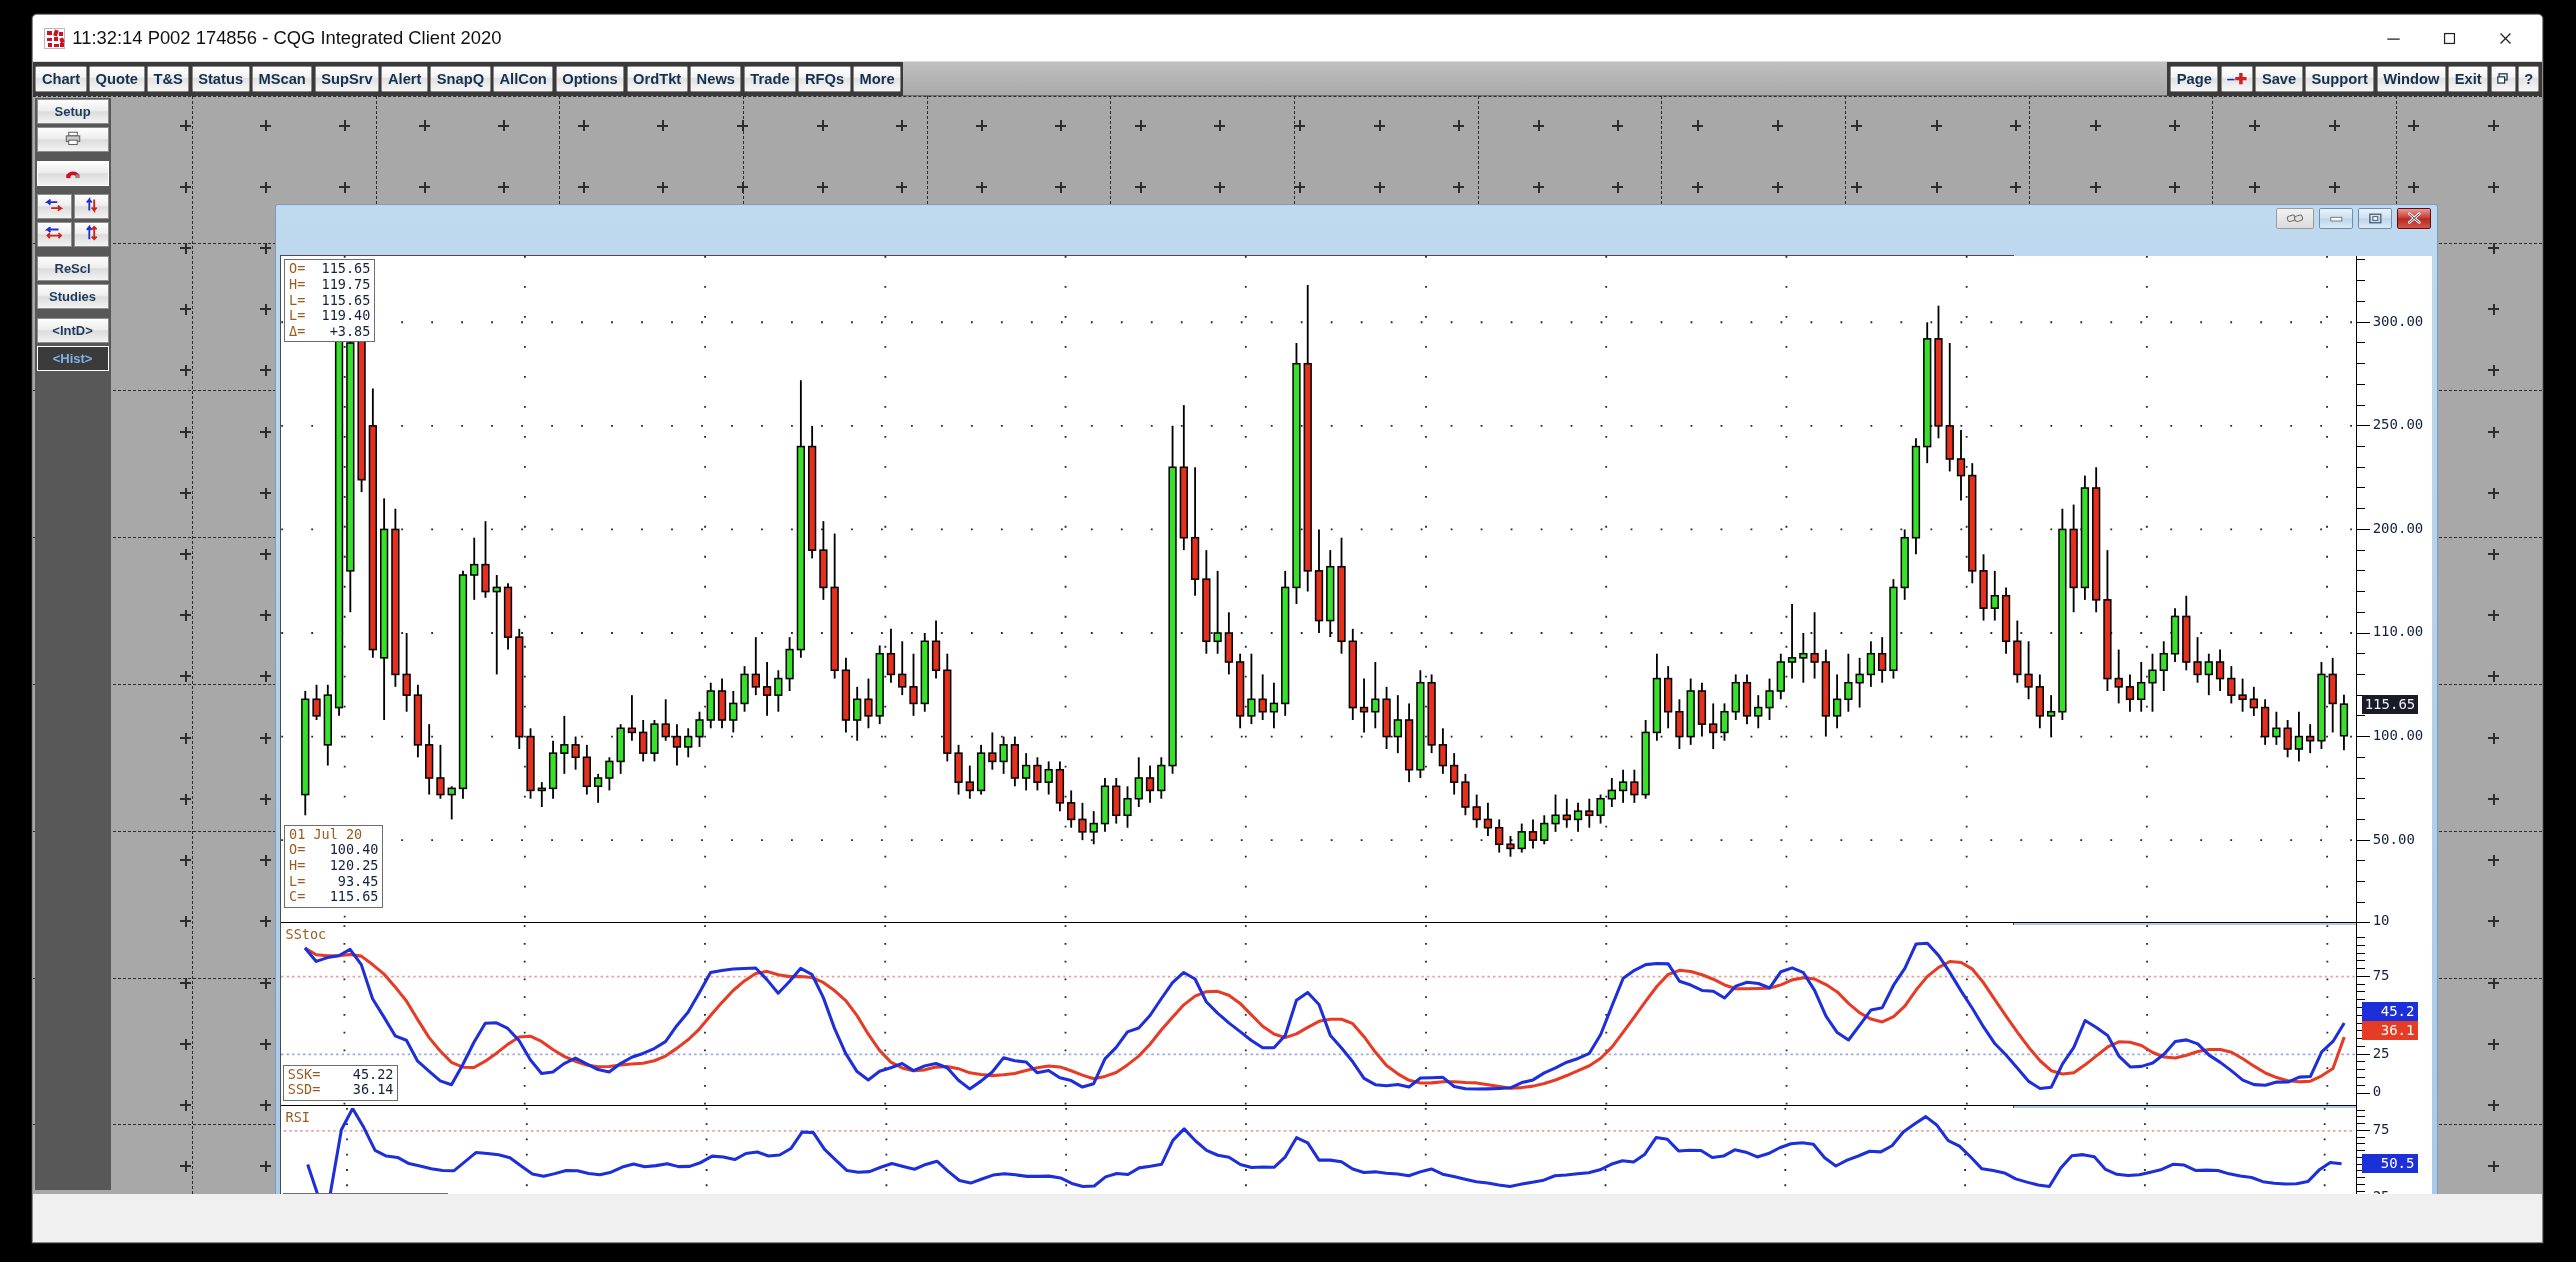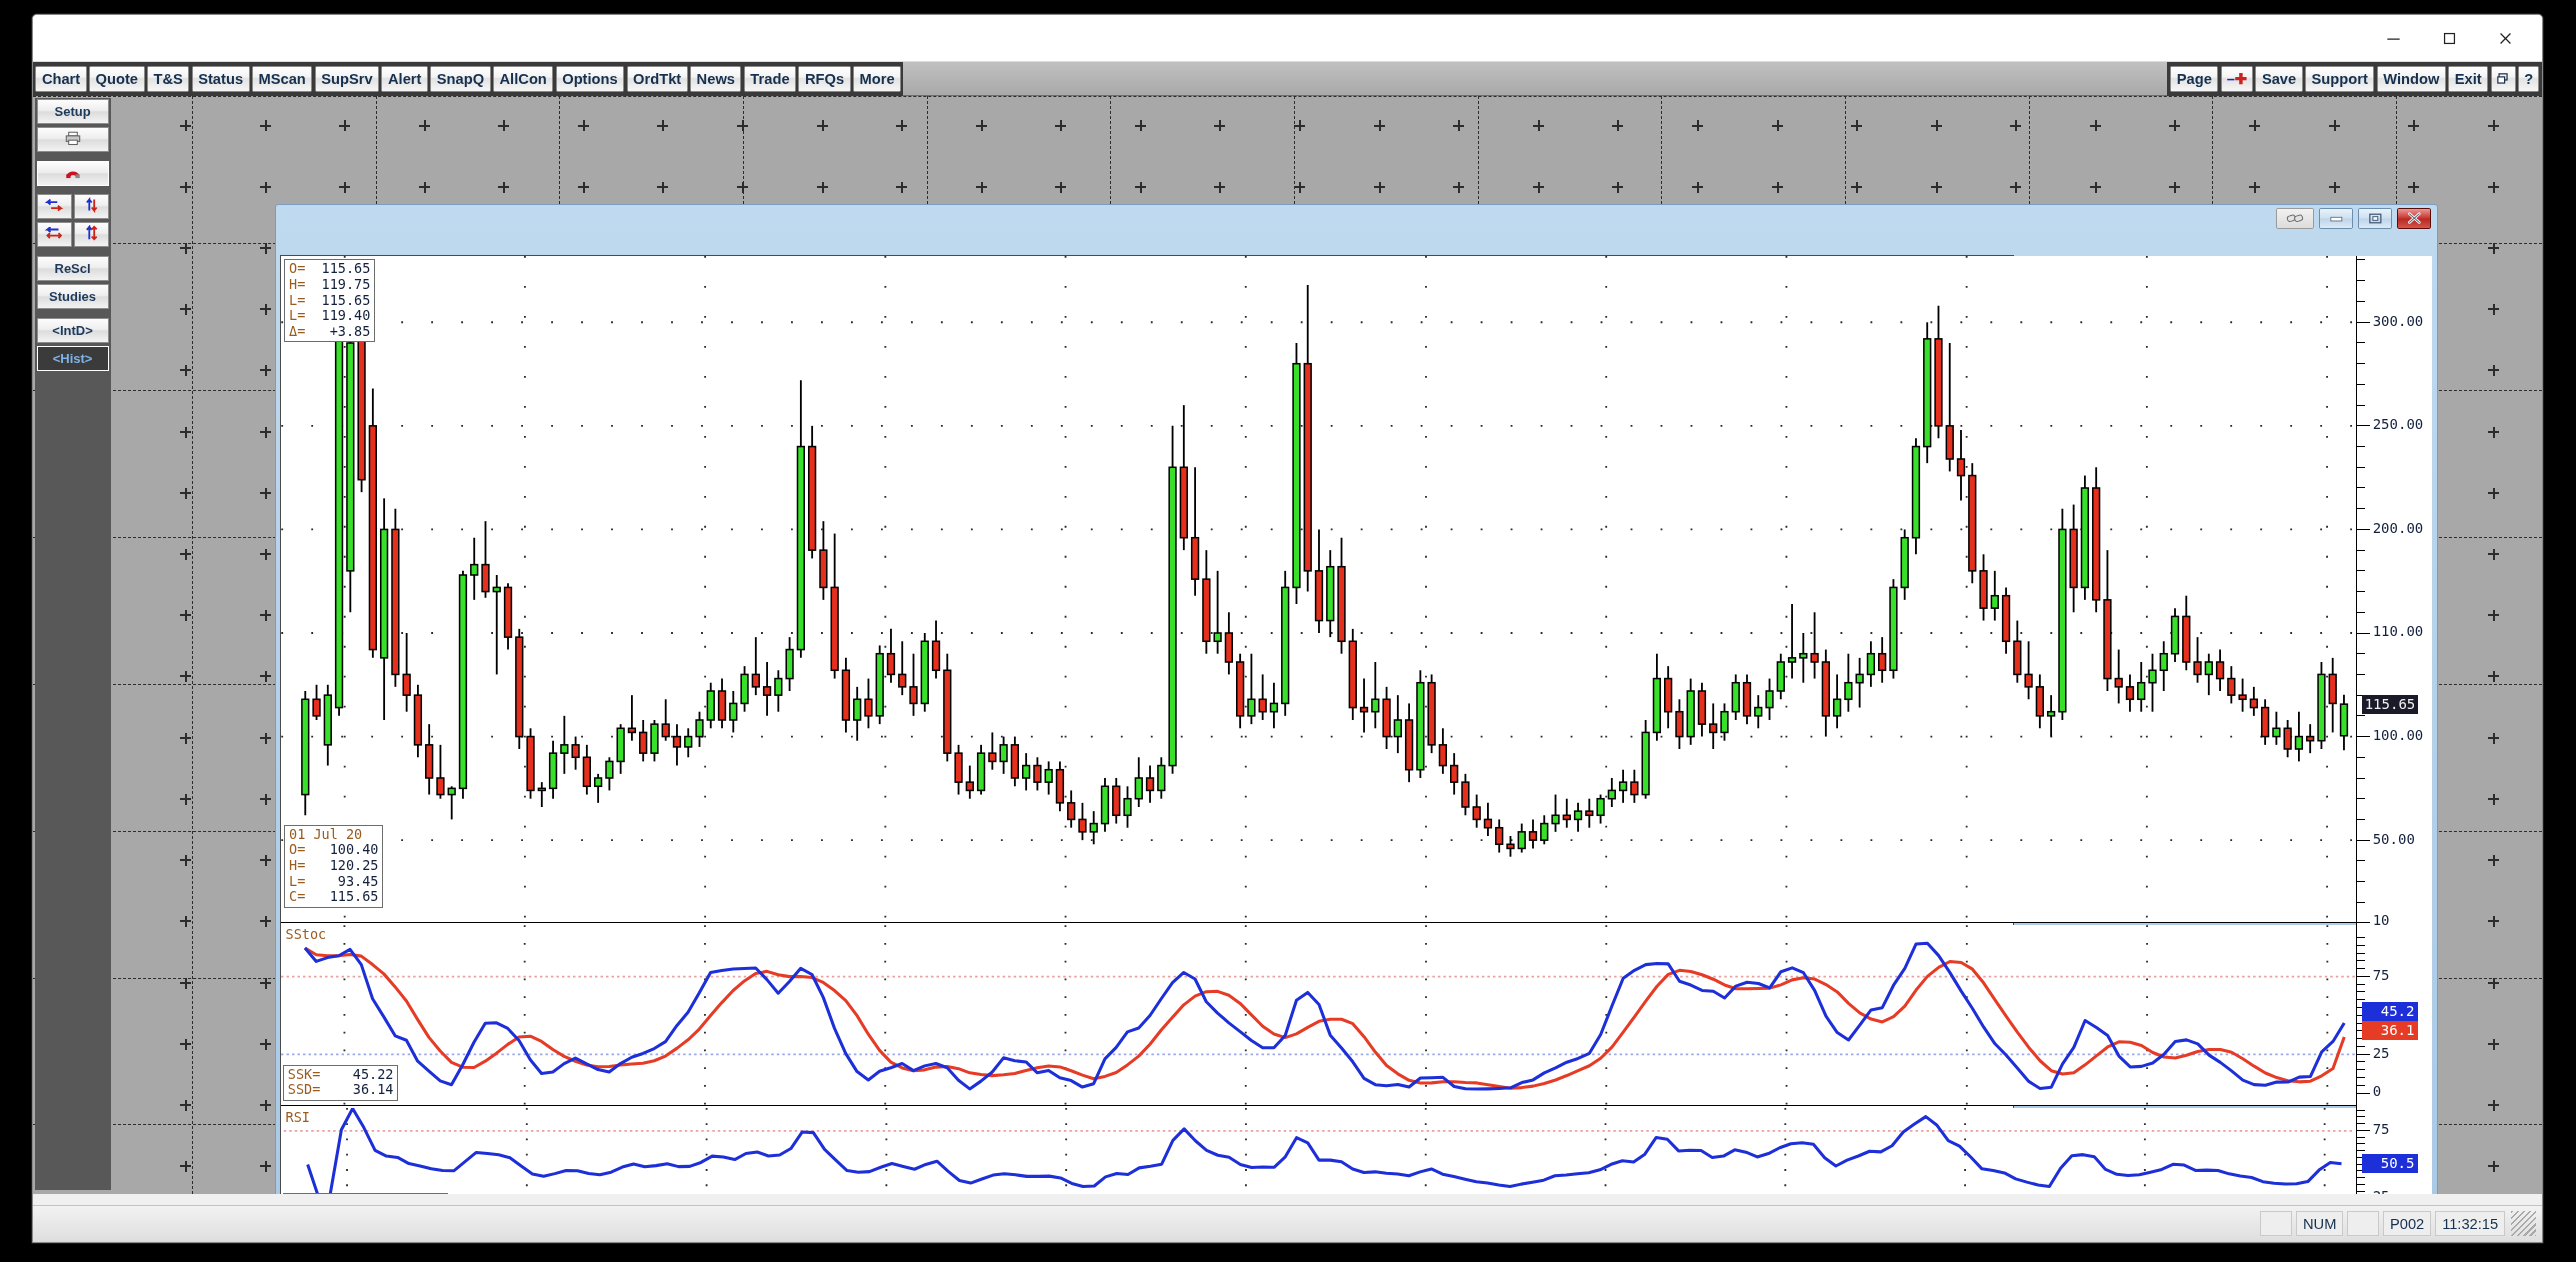--- a/index.html
+++ b/index.html
@@ -360,20 +360,34 @@
   }
 </style>
 </head>
 <body>
 
 <div id="root">
 
   <div id="app-window">
 
     <div id="titlebar">
+      <div id="titlebar-left">
+        <span class="app-icon">
+          <i></i>
+            <i></i>
+            <i></i>
+            <i></i>
+            <i></i>
+            <i></i>
+            <i></i>
+            <i></i>
+            <i></i>
+        </span>
+        <span id="title-text">11:32:14  P002  174856 - CQG Integrated Client 2020</span>
+      </div>
       <div id="winctl">
         <div class="winbtn">
           <svg width="21" height="21" viewBox="0 0 34 34">
               <line x1="7" y1="18" x2="27" y2="18" stroke="#222" stroke-width="2"></line>
             </svg>
         </div>
         <div class="winbtn">
           <svg width="21" height="21" viewBox="0 0 34 34">
               <rect x="9" y="9" width="16" height="16" fill="none" stroke="#222" stroke-width="2"></rect>
             </svg>
@@ -1636,26 +1650,18 @@
               <div class="ytick minor" style="top: 867px;"></div>
               <div class="ytick minor" style="top: 860px;"></div>
               <div class="ytick minor" style="top: 854px;"></div>
               <div class="ybadge blue" style="top: 898px; left: 4.9px;">50.5</div>
             </div>
 
         </div>
       </div>
     </div>
 
-    <div id="statusbar">
-      <div class="sbcell blank"></div>
-      <div class="sbcell">NUM</div>
-      <div class="sbcell blank"></div>
-      <div class="sbcell">P002</div>
-      <div class="sbcell">11:32:15</div>
-      <div id="sb-grip"></div>
-    </div>
 
   </div>
 
 
 </div>
 
 
 </body></html>

